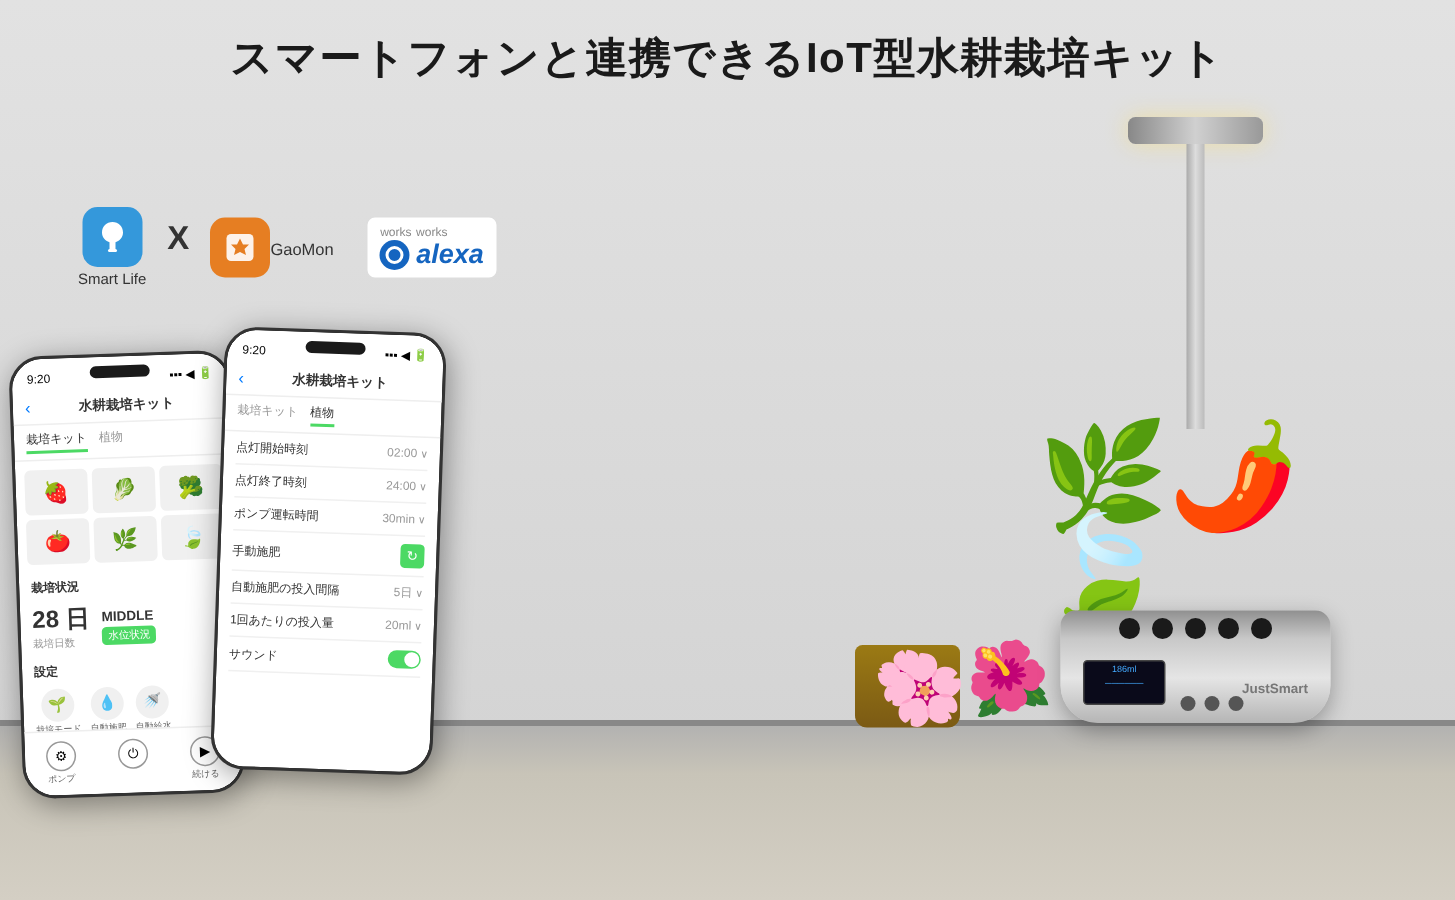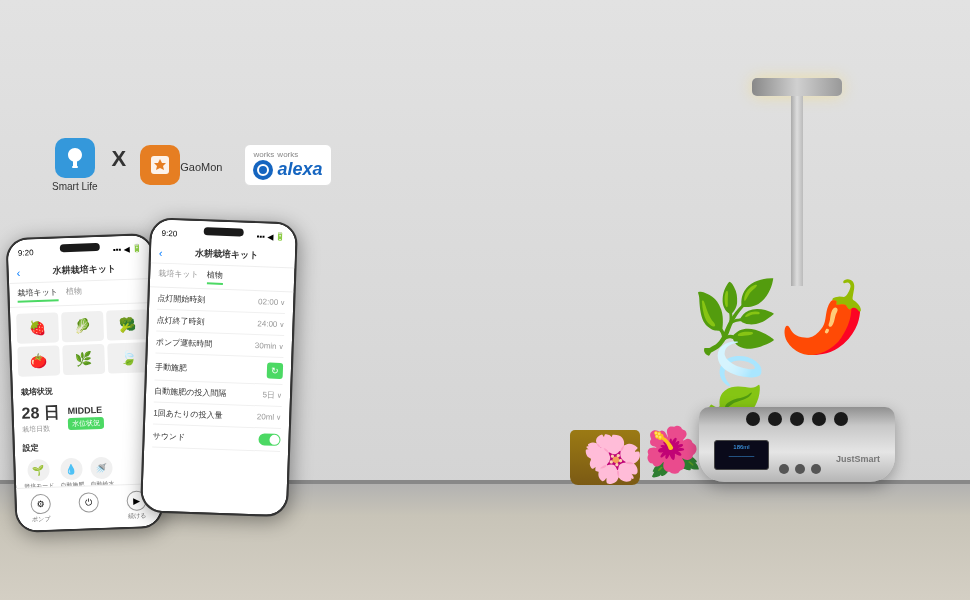--- a/index.html
+++ b/index.html
@@ -430,21 +430,21 @@
 </head>
 <body>
 
 <div class="wall-bg"></div>
 <div class="counter">
   <div class="counter-line"></div>
 </div>
 
 <div class="header-area">
   <div class="main-title">
-    <br>
+    <span>スマートフォンと連携できるIoT型水耕栽培キット</span><br>
   </div>
 </div>
 
 <div class="brand-row">
 
   <div class="smart-life-badge">
     <div class="smart-life-icon">
       <svg viewBox="0 0 28 28" fill="none" xmlns="http://www.w3.org/2000/svg">
         <path d="M14 4C10 4 7 7 7 11C7 14 9 16.5 12 17.5V22H16V17.5C19 16.5 21 14 21 11C21 7 18 4 14 4Z" fill="white"></path>
         <rect x="11" y="22" width="6" height="2" rx="1" fill="white"></rect>
@@ -635,21 +635,21 @@
 <div style="position:absolute; right:68px; bottom:118px; z-index:6; display:flex; flex-direction:column; align-items:center;">
 
   <div style="width:90px; height:18px; background:linear-gradient(90deg, #888 0%, #d0d0d0 50%, #999 100%); border-radius:5px; box-shadow: 0 0 15px rgba(255,220,80,0.4);"></div>
 
   <div style="width:12px; height:190px; background:linear-gradient(90deg, #aaa 0%, #ddd 50%, #bbb 100%);"></div>
 
   <div style="position:relative; width:210px; display:flex; flex-direction:column; align-items:center;">
 
     <div style="font-size:70px; line-height:0.9; margin-bottom:-5px; filter:saturate(1.2);">🌿🌶️🍃</div>
 
-    <div style="width:196px; height:75px; background:linear-gradient(180deg, #909090 0%, #c8c8c8 25%, #e5e5e5 60%, #b5b5b5 100%); border-radius:10px 10px 25px 25px; position:relative; box-shadow: 0 5px 15px rgba(0,0,0,0.3);">
+    <div style="width:180px; height:75px; background:linear-gradient(180deg, #909090 0%, #c8c8c8 25%, #e5e5e5 60%, #b5b5b5 100%); border-radius:10px 10px 25px 25px; position:relative; box-shadow: 0 5px 15px rgba(0,0,0,0.3);">
 
       <div style="display:flex; gap:8px; position:absolute; top:5px; left:50%; transform:translateX(-50%);">
         <div style="width:14px; height:14px; background:#1a1a1a; border-radius:50%;"></div>
         <div style="width:14px; height:14px; background:#1a1a1a; border-radius:50%;"></div>
         <div style="width:14px; height:14px; background:#1a1a1a; border-radius:50%;"></div>
         <div style="width:14px; height:14px; background:#1a1a1a; border-radius:50%;"></div>
         <div style="width:14px; height:14px; background:#1a1a1a; border-radius:50%;"></div>
       </div>
 
       <div style="position:absolute; bottom:12px; left:15px; width:55px; height:30px; background:#0a0a1a; border-radius:3px; border:1px solid #444;">

